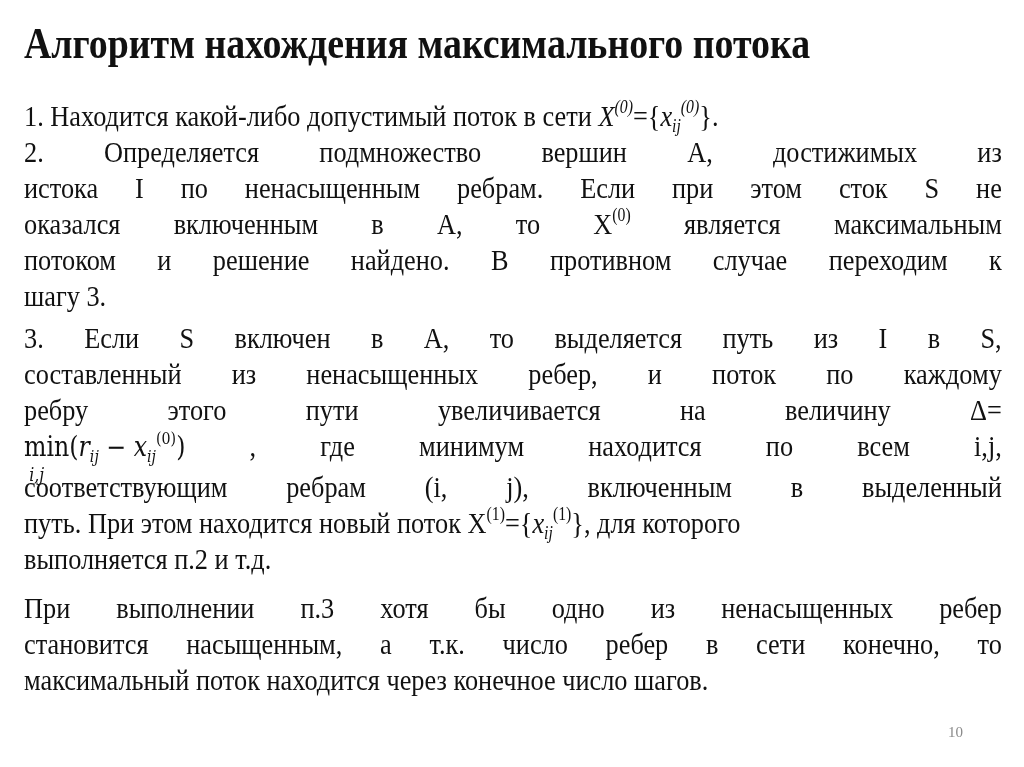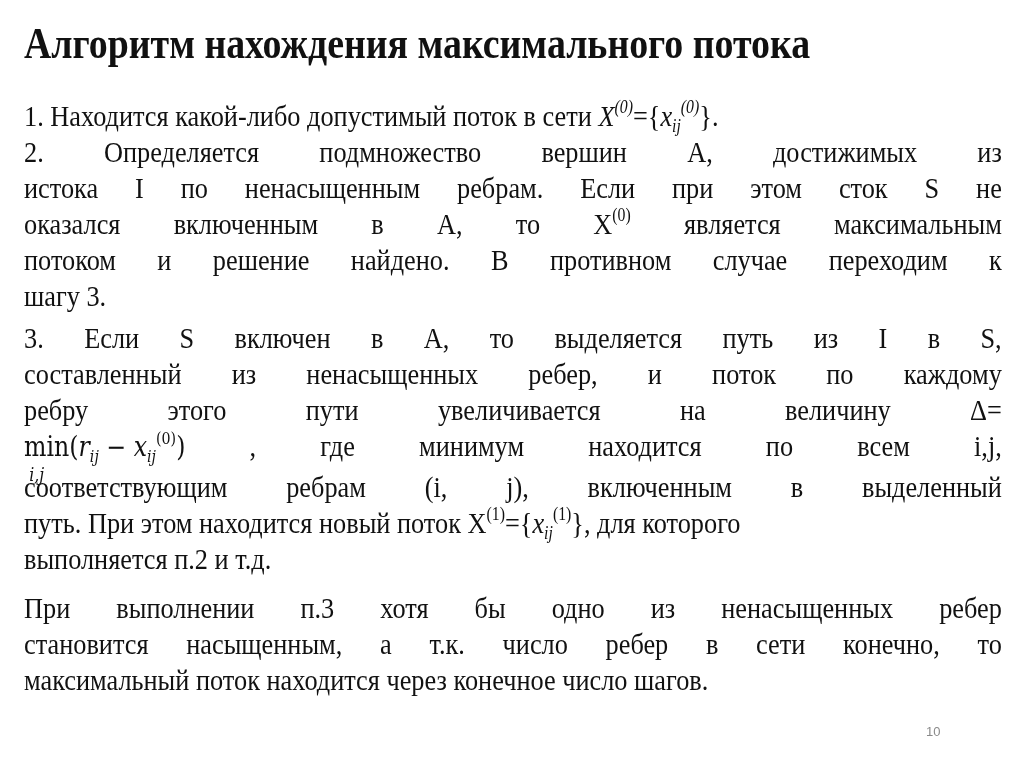--- a/index.html
+++ b/index.html
@@ -10,22 +10,22 @@
            transform-origin:left center; transform:scaleX(0.86); }
   .line { position:absolute; left:24px; width:1000px; font-size:30px; line-height:36px;
           white-space:nowrap; transform-origin:left top; }
   .just { display:flex; justify-content:space-between; width:1115px; transform:scaleX(0.877); }
   .left { transform:scaleX(0.877); }
   sup { font-size:0.6em; vertical-align:0.75em; line-height:0; }
   sub { font-size:0.6em; vertical-align:-0.35em; line-height:0; }
   i { font-style:italic; }
   .mathmin { display:inline-block; position:relative; font-family:"DejaVu Serif", serif; font-size:27px; }
   .mathmin .under { position:absolute; left:6px; top:28px; font-size:18px; font-style:italic; }
-  .pagenum { position:absolute; left:926px; top:724px; font-family:Liberation Sans, sans-serif;
-             font-size:13px; color:#8a8a8a; }
+  .pagenum { position:absolute; left:948px; top:724px; font-family:Liberation Serif, serif;
+             font-size:15px; color:#8a8a8a; }
 </style>
 </head>
 <body>
 
 <div>
   <div class="title">Алгоритм нахождения максимального потока</div>
 
   <div class="line left" style="top:98px;">
     <span>1. Находится какой-либо допустимый поток в сети</span>
     <span><i>X</i><sup><i>(0)</i></sup><span>={</span><i>x</i><sub><i>ij</i></sub><sup><i>(0)</i></sup><span>}.</span></span>

